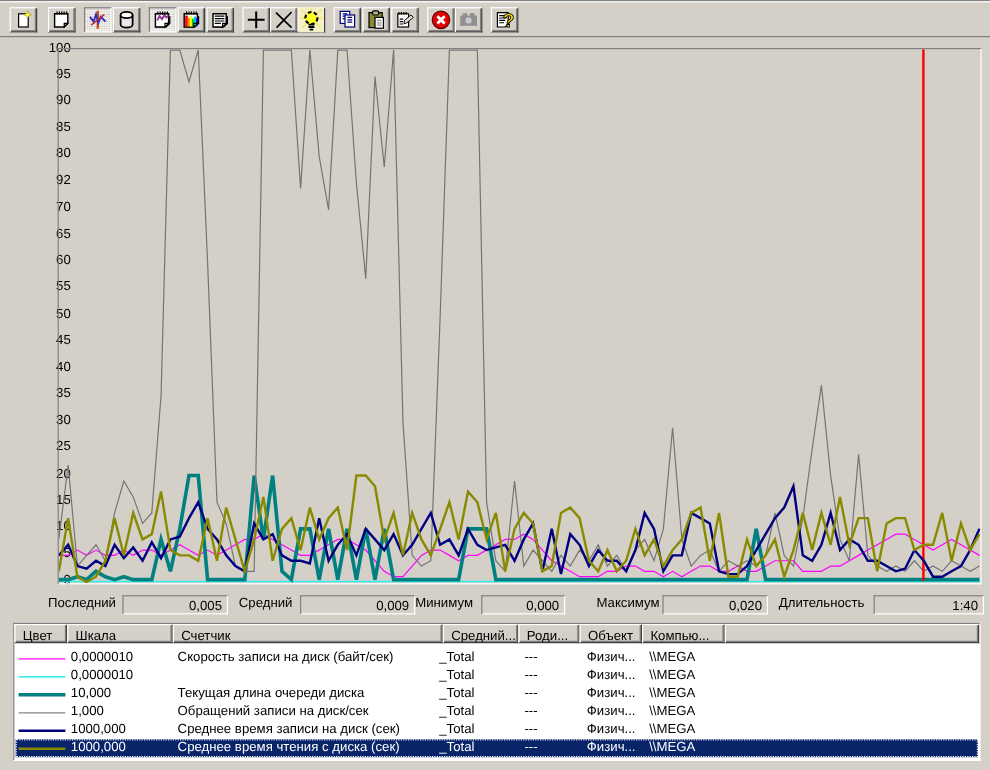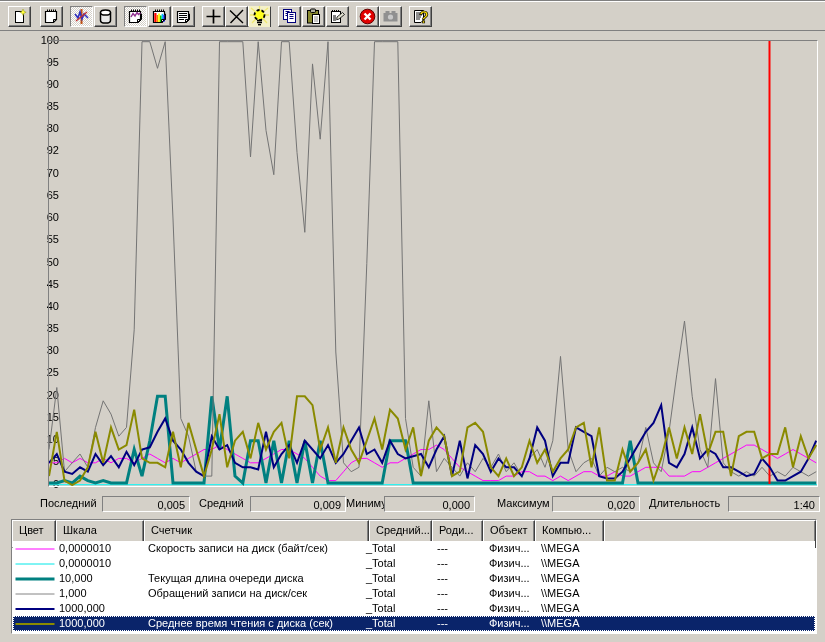--- a/index.html
+++ b/index.html
@@ -15,21 +15,21 @@
   background:repeating-conic-gradient(#fff 0 25%,#d4d0c8 0 50%) 0 0/2px 2px}
 .yl {position:absolute;left:0;width:59px;text-align:right;font-size:11px}
 .plot {position:absolute;left:48px;top:40px;width:770px;height:447px;
   border:1px solid;border-color:#808080 #fff #fff #808080}
 .sl {position:absolute;top:497px;font-size:11px}
 .sb {position:absolute;top:496px;height:16px;background:#d4d0c8;
   border:1px solid;border-color:#808080 #fff #fff #808080;
   font-size:11px;text-align:right;padding:2px 4px 0 0}
 .tbl {position:absolute;left:11px;top:519px;width:806px;height:115px;
   background:#fff;border:1px solid;border-color:#808080 #fff #fff #808080}
-.hc {position:absolute;top:0;height:28px;background:#d4d0c8;
+.hc {position:absolute;top:0;height:16px;background:#d4d0c8;
   border:1px solid;border-color:#fff #404040 #404040 #fff;
   box-shadow:inset -1px -1px 0 #808080;
   font-size:11px;padding:3px 0 0 6px;white-space:nowrap;overflow:hidden}
 .lr {position:absolute;left:1px;width:802px;height:15px;background:#fff}
 .lr span {position:absolute;top:1px;white-space:nowrap;font-size:11px}
 .swatch {position:absolute;left:2px;top:1px}
 .sel {background:#0a246a;color:#fff;outline:1px dotted #fff;outline-offset:-1px}
 </style></head>
 <body>
 <div class="tbar">
@@ -186,21 +186,21 @@
 <polyline points="0.0,408.5 7.8,346.5 15.5,430.7 23.2,421.8 31.0,413.0 38.8,426.3 46.5,386.4 54.2,359.8 62.0,373.1 69.8,395.2 77.5,386.4 85.2,288.8 93.0,0.7 100.8,0.7 108.5,27.3 116.2,0.7 124.0,178.0 131.8,377.5 139.5,395.2 147.2,430.7 155.0,435.1 162.8,435.1 170.5,0.7 178.2,0.7 186.0,0.7 193.8,0.7 201.5,116.0 209.2,0.7 217.0,89.4 224.8,133.7 232.5,0.7 240.2,0.7 248.0,111.5 255.8,191.3 263.5,22.9 271.2,98.2 279.0,0.7 286.8,311.0 294.5,421.8 302.2,430.7 310.0,426.3 317.8,222.4 325.5,0.7 333.2,0.7 341.0,0.7 348.8,0.7 356.5,377.5 364.2,426.3 372.0,435.1 379.8,359.8 387.5,430.7 395.2,417.4 403.0,426.3 410.8,435.1 418.5,421.8 426.2,430.7 434.0,417.4 441.8,426.3 449.5,413.0 457.2,430.7 465.0,421.8 472.8,435.1 480.5,417.4 488.2,408.5 496.0,426.3 503.8,399.7 511.5,315.4 519.2,408.5 527.0,430.7 534.8,421.8 542.5,417.4 550.2,435.1 558.0,426.3 565.8,430.7 573.5,426.3 581.2,430.7 589.0,421.8 596.8,386.4 604.5,421.8 612.2,430.7 620.0,390.8 627.8,333.2 635.5,280.0 643.2,355.3 651.0,408.5 658.8,426.3 666.5,337.6 674.2,421.8 682.0,430.7 689.8,435.1 697.5,430.7 705.2,435.1 713.0,426.3 720.8,435.1 728.5,430.7 736.2,435.1 744.0,426.3 751.8,430.7 759.5,435.1 767.2,430.7" fill="none" stroke="#747474" stroke-width="1"></polyline>
 <line x1="720.5" y1="0" x2="720.5" y2="443" stroke="#ff0000" stroke-width="2"></line>
 <polyline points="0.0,421.8 7.8,413.0 15.5,430.7 23.2,432.9 31.0,426.3 38.8,430.7 46.5,413.0 54.2,424.1 62.0,415.2 69.8,426.3 77.5,410.8 85.2,424.1 93.0,408.5 100.8,406.3 108.5,390.8 116.2,377.5 124.0,399.7 131.8,408.5 139.5,421.8 147.2,430.7 155.0,435.1 162.8,395.2 170.5,408.5 178.2,404.1 186.0,421.8 193.8,426.3 201.5,426.3 209.2,428.5 217.0,390.8 224.8,426.3 232.5,413.0 240.2,404.1 248.0,421.8 255.8,399.7 263.5,408.5 271.2,417.4 279.0,404.1 286.8,421.8 294.5,413.0 302.2,399.7 310.0,386.4 317.8,413.0 325.5,408.5 333.2,421.8 341.0,399.7 348.8,413.0 356.5,417.4 364.2,415.2 372.0,413.0 379.8,426.3 387.5,408.5 395.2,395.2 403.0,435.1 410.8,399.7 418.5,437.4 426.2,404.1 434.0,413.0 441.8,430.7 449.5,417.4 457.2,426.3 465.0,426.3 472.8,435.1 480.5,417.4 488.2,386.4 496.0,399.7 503.8,435.1 511.5,421.8 519.2,421.8 527.0,386.4 534.8,390.8 542.5,395.2 550.2,435.1 558.0,437.4 565.8,437.4 573.5,430.7 581.2,417.4 589.0,404.1 596.8,390.8 604.5,381.9 612.2,364.2 620.0,421.8 627.8,426.3 635.5,413.0 643.2,386.4 651.0,417.4 658.8,408.5 666.5,413.0 674.2,426.3 682.0,426.3 689.8,430.7 697.5,435.1 705.2,432.9 713.0,417.4 720.8,426.3 728.5,439.6 736.2,439.6 744.0,435.1 751.8,430.7 759.5,417.4 767.2,399.7" fill="none" stroke="#000080" stroke-width="2"></polyline>
 <polyline points="0.0,435.1 7.8,390.8 15.5,439.6 23.2,444.0 31.0,439.6 38.8,426.3 46.5,390.8 54.2,421.8 62.0,386.4 69.8,408.5 77.5,404.1 85.2,368.6 93.0,417.4 100.8,421.8 108.5,421.8 116.2,426.3 124.0,390.8 131.8,426.3 139.5,381.9 147.2,408.5 155.0,435.1 162.8,408.5 170.5,373.1 178.2,426.3 186.0,399.7 193.8,390.8 201.5,417.4 209.2,381.9 217.0,408.5 224.8,390.8 232.5,381.9 240.2,417.4 248.0,355.3 255.8,355.3 263.5,364.2 271.2,408.5 279.0,386.4 286.8,421.8 294.5,386.4 302.2,408.5 310.0,421.8 317.8,399.7 325.5,377.5 333.2,408.5 341.0,368.6 348.8,377.5 356.5,408.5 364.2,386.4 372.0,435.1 379.8,399.7 387.5,386.4 395.2,395.2 403.0,435.1 410.8,430.7 418.5,386.4 426.2,381.9 434.0,390.8 441.8,426.3 449.5,435.1 457.2,417.4 465.0,435.1 472.8,426.3 480.5,399.7 488.2,421.8 496.0,408.5 503.8,430.7 511.5,417.4 519.2,408.5 527.0,386.4 534.8,381.9 542.5,426.3 550.2,386.4 558.0,439.6 565.8,439.6 573.5,408.5 581.2,430.7 589.0,421.8 596.8,408.5 604.5,439.6 612.2,417.4 620.0,386.4 627.8,417.4 635.5,386.4 643.2,413.0 651.0,373.1 658.8,413.0 666.5,390.8 674.2,390.8 682.0,435.1 689.8,395.2 697.5,390.8 705.2,390.8 713.0,417.4 720.8,413.0 728.5,413.0 736.2,386.4 744.0,426.3 751.8,395.2 759.5,417.4 767.2,404.1" fill="none" stroke="#8a8a00" stroke-width="2"></polyline>
 </svg>
 <div class="sl" style="left:40px">Последний</div>
 <div class="sb" style="left:102px;width:88px">0,005</div>
 <div class="sl" style="left:199px">Средний</div>
 <div class="sb" style="left:250px;width:96px">0,009</div>
 <div class="sl" style="left:346px">Минимум</div>
-<div class="sb" style="left:384px;width:91px">0,000</div>
+<div class="sb" style="left:401px;width:70px">0,000</div>
 <div class="sl" style="left:497px">Максимум</div>
 <div class="sb" style="left:552px;width:88px">0,020</div>
 <div class="sl" style="left:649px">Длительность</div>
 <div class="sb" style="left:728px;width:92px">1:40</div>
 <div class="tbl">
     <div class="hc" style="left:0px;width:44px">Цвет</div>
     <div class="hc" style="left:44px;width:88px">Шкала</div>
     <div class="hc" style="left:132px;width:225px">Счетчик</div>
     <div class="hc" style="left:357px;width:63px">Средний...</div>
     <div class="hc" style="left:420px;width:51px">Роди...</div>
@@ -248,20 +248,21 @@
 <span style="left:353px">_Total</span>
 <span style="left:424px">---</span>
 <span style="left:476px">Физич...</span>
 <span style="left:528px">\\MEGA</span>
 </div>
     <div class="lr" style="top:81px">
 <svg class="swatch" width="44" height="13">
         <line x1="0.5" y1="7" x2="39.5" y2="7" stroke="#000080" stroke-width="2"></line>
       </svg>
 <span style="left:46px">1000,000</span>
+<span style="left:135px">Среднее время записи на диск (сек)</span>
 <span style="left:353px">_Total</span>
 <span style="left:424px">---</span>
 <span style="left:476px">Физич...</span>
 <span style="left:528px">\\MEGA</span>
 </div>
     <div class="lr sel" style="top:96px">
 <svg class="swatch" width="44" height="13">
         <line x1="0.5" y1="7" x2="39.5" y2="7" stroke="#8a8a00" stroke-width="2"></line>
       </svg>
 <span style="left:46px">1000,000</span>

